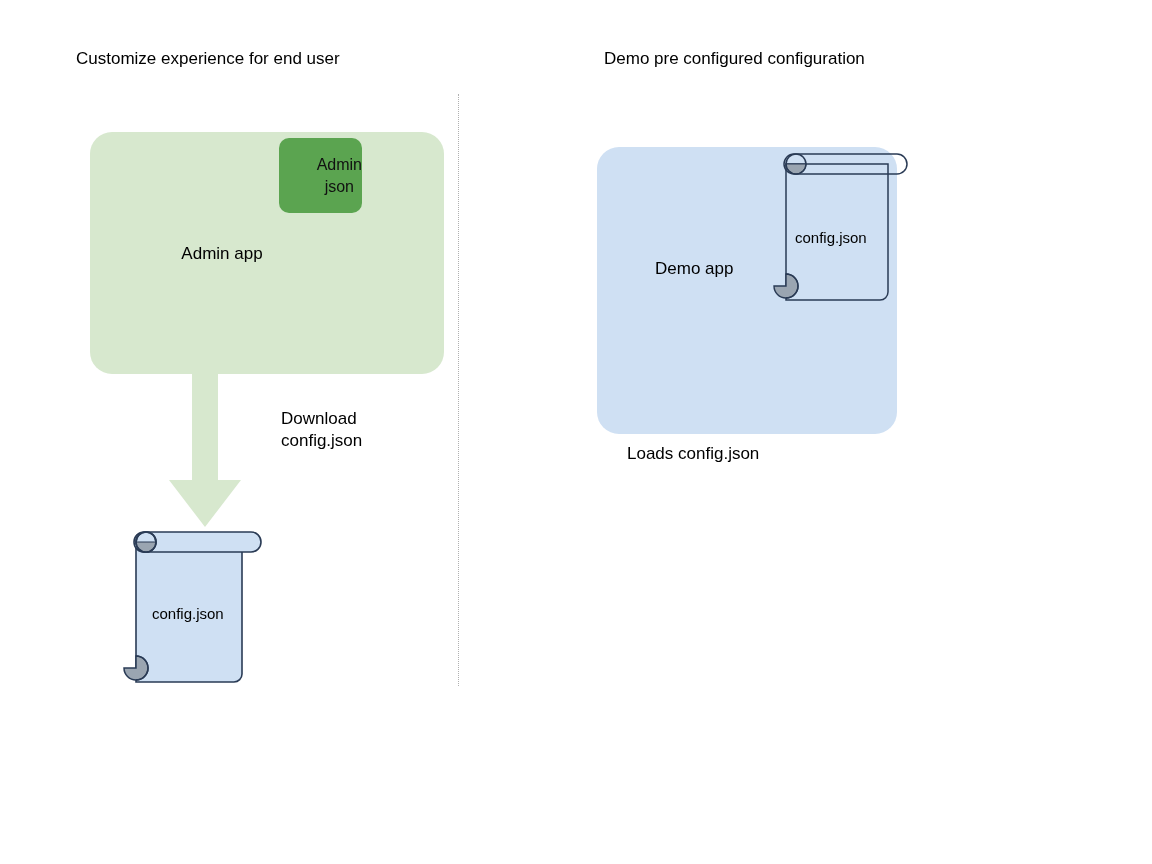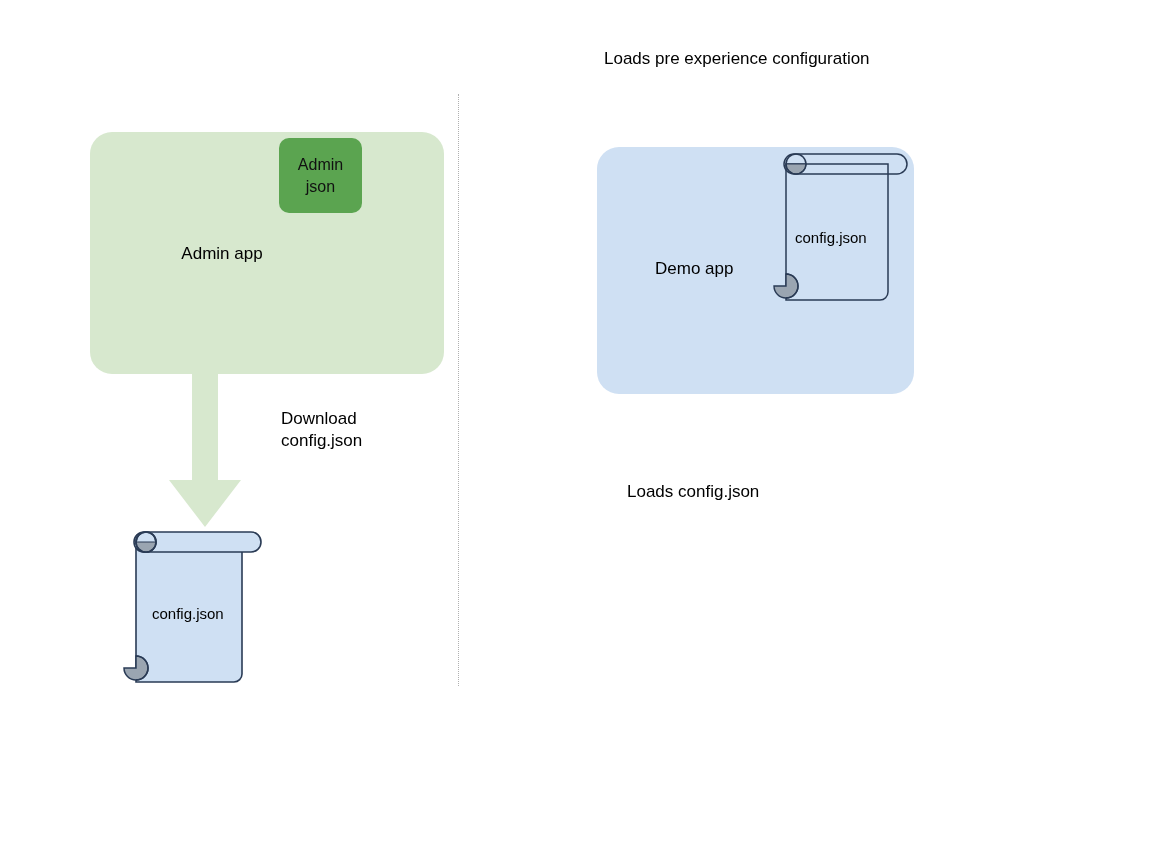--- a/index.html
+++ b/index.html
@@ -52,23 +52,22 @@
     top: 132px;
     width: 354px;
     height: 242px;
     background: #d7e8ce;
     margin-left: 24px;
   }
   #demo-app-box {
     left: 597px;
     top: 147px;
     width: 300px;
-    height: 247px;
+    height: 287px;
     background: #cfe0f3;
-    padding-left: 17px;
   }
   .app-box-label {
     position: absolute;
     font-size: 17px;
     line-height: 20px;
     white-space: nowrap;
     color: #000000;
   }
   #admin-app-label {
     left: 0; right: 0;
@@ -85,21 +84,21 @@
   #admin-panel-badge {
     position: absolute;
     left: 279px;
     top: 138px;
     width: 83px;
     height: 75px;
     background: #5ba450;
     border-radius: 10px;
     display: flex;
     align-items: center;
-    justify-content: center;
+    justify-content: flex-end;
     text-align: center;
     font-size: 16px;
     line-height: 22px;
     color: #111111;
   }
 
   
   #download-arrow {
     position: absolute;
     left: 165px;
@@ -146,30 +145,30 @@
 
   
   #loads-caption {
     position: absolute;
     left: 627px;
     top: 444px;
     font-size: 17px;
     line-height: 20px;
     white-space: nowrap;
     color: #000000;
-    margin-top: 38px;
   }
 </style>
 </head>
 <body>
 
 <div class="canvas">
 
-
-  <div class="section-title" id="title-right">Loads pre experience configuration</div>
+  <div class="section-title" id="title-left">Customize experience for end user</div>
+
+  <div class="section-title" id="title-right">Demo pre configured configuration</div>
 
   <div class="divider"></div>
 
   <div class="app-box" id="admin-app-box">
     <div class="app-box-label" id="admin-app-label">Admin app</div>
   </div>
 
   <div id="admin-panel-badge">
     <div>
       <div>Admin</div>

